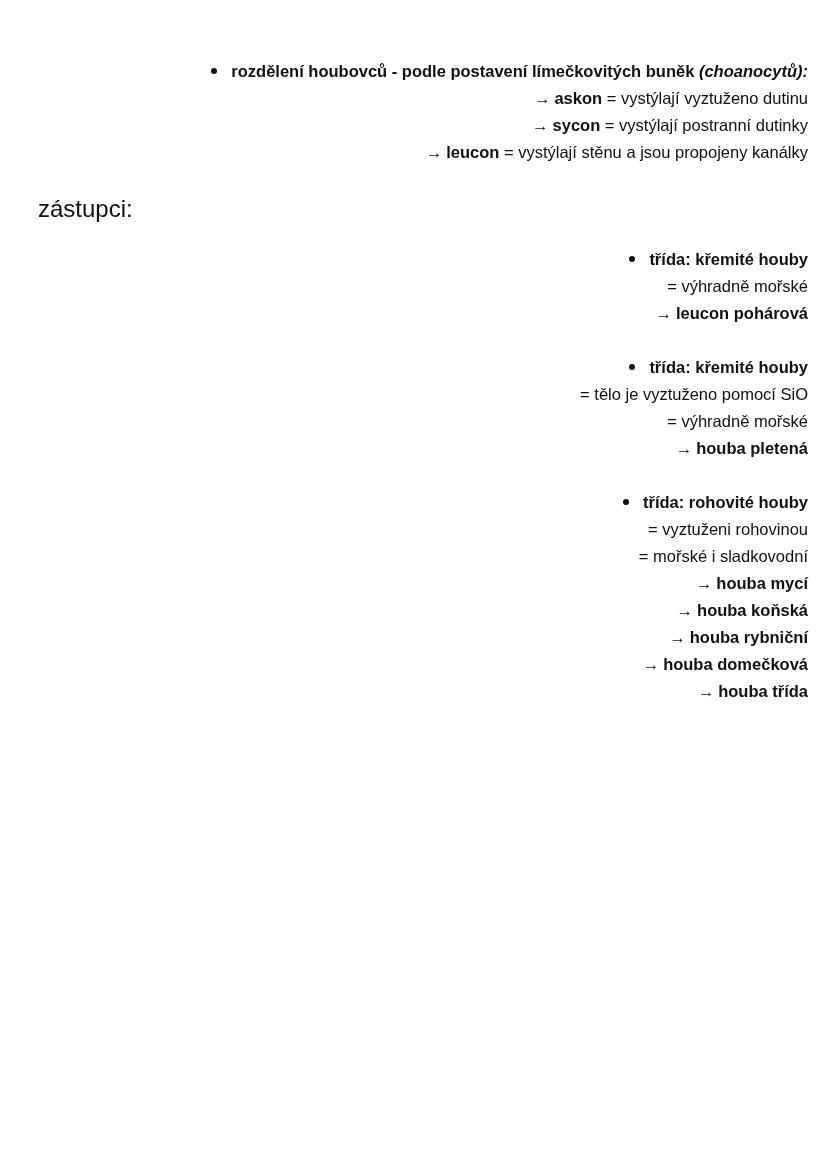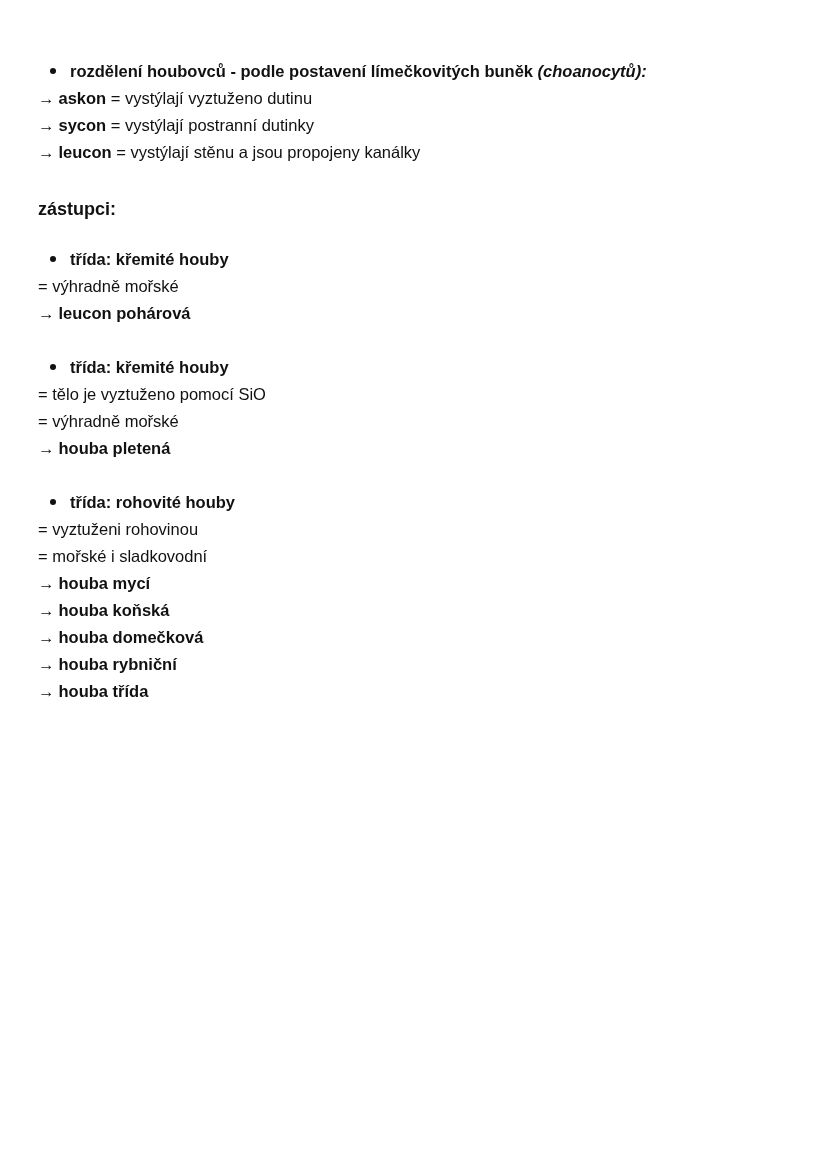--- a/index.html
+++ b/index.html
@@ -19,41 +19,42 @@
   .page {
     position: absolute;
     left: 38px;
     top: 58px;
     right: 20px;
   }
   .line {
     height: 27px;
     line-height: 27px;
     white-space: nowrap;
+    text-align: right;
   }
   .bullet-line {
     padding-left: 12px;
   }
   .bullet {
     display: inline-block;
     width: 6px;
     height: 6px;
     border-radius: 50%;
     background: #111;
     vertical-align: middle;
     margin-right: 14px;
     position: relative;
     top: -2px;
   }
   .b { font-weight: bold; }
   .i { font-style: italic; }
   .arrow { margin-right: 4px; }
   .heading {
-    font-size: 18px;
-    font-weight: bold;
+    font-size: 24px;
+    font-weight: normal;
     height: 30px;
     line-height: 30px;
     margin-top: 28px;
     margin-bottom: 22px;
   }
   .gap { height: 27px; }
   sub { font-size: 11px; vertical-align: -3px; line-height: 0; }
 </style>
 </head>
 <body>
@@ -101,22 +102,22 @@
   </div>
   <div class="line">= vyztuženi rohovinou</div>
   <div class="line">= mořské i sladkovodní</div>
   <div class="line">
     <span class="arrow">→</span><span class="b">houba mycí</span>
   </div>
   <div class="line">
     <span class="arrow">→</span><span class="b">houba koňská</span>
   </div>
   <div class="line">
-    <span class="arrow">→</span><span class="b">houba domečková</span>
+    <span class="arrow">→</span><span class="b">houba rybniční</span>
   </div>
   <div class="line">
-    <span class="arrow">→</span><span class="b">houba rybniční</span>
+    <span class="arrow">→</span><span class="b">houba domečková</span>
   </div>
   <div class="line">
     <span class="arrow">→</span><span class="b">houba třída</span>
   </div>
 
 </div>
 
 </body></html>

